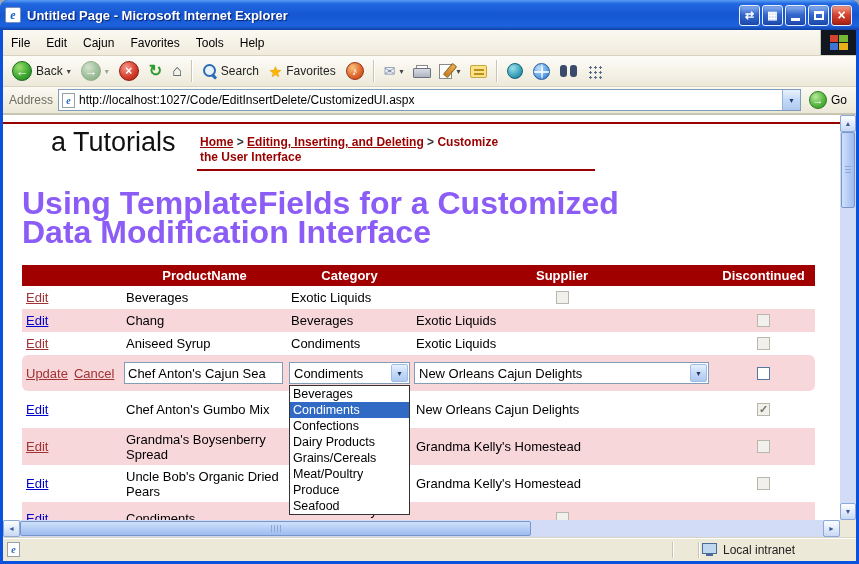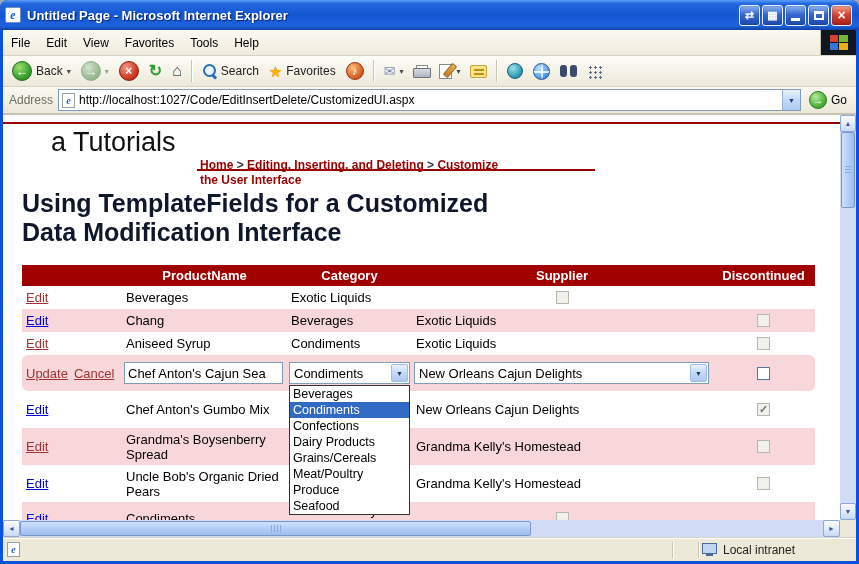--- a/index.html
+++ b/index.html
@@ -85,24 +85,24 @@
     background:radial-gradient(circle at 35% 30%,#B8E89A,#4FB43C 60%,#2E8C24); border:1px solid #2A7A20;
     display:flex; align-items:center; justify-content:center; }
 
   
   .content { position:absolute; top:115px; left:3px; right:3px; bottom:27px; background:#ECE9D8; }
   .pagearea { position:absolute; left:0; top:0; right:16px; bottom:17px; background:#fff; overflow:hidden; }
 
   .rule-top { position:absolute; left:0; top:7px; width:100%; height:2px; background:#990000; }
   .rule-mid { position:absolute; left:194px; top:54px; width:398px; height:2px; background:#990000; }
   .site-title { position:absolute; left:4px; top:12px; font-size:27px; color:#111; white-space:nowrap;margin-left:44px; }
-  .crumbs { position:absolute; left:197px; top:20px; width:380px; font-size:12px; font-weight:bold; color:#990000; line-height:15px;margin-top:23px; }
+  .crumbs { position:absolute; left:197px; top:20px; width:380px; font-size:12px; font-weight:bold; color:#990000; line-height:15px; }
   .crumbs .lnk { color:#990000; }
   .crumbs .csep { color:#333; font-weight:bold; }
-  .h1 { position:absolute; left:19px; top:74px; font-size:25px; font-weight:bold; color:#0f172a; line-height:29px; white-space:nowrap; }
+  .h1 { position:absolute; left:19px; top:74px; font-size:32px; font-weight:bold; color:#8b5cf6; line-height:29px; white-space:nowrap; }
 
   .lnk { text-decoration:underline; cursor:pointer; }
   .lnk.blue { color:#0000CC; }
   .lnk.red { color:#A03333; }
 
   .grid { position:absolute; left:19px; top:150px; width:793px; font-size:13px; color:#000; }
   .g-head, .g-row { display:grid; grid-template-columns:100px 165px 125px 300px 103px; }
   .g-head { background:#A00000; color:#fff; font-weight:bold; height:21px; align-items:center; text-align:center; }
   .g-head div { overflow:hidden; white-space:nowrap; }
   .g-row { background:#fff; }
@@ -190,21 +190,21 @@
         </span>
       <span class="tb close">
           <span>×</span>
         </span>
     </div>
   </div>
 
   <div class="menubar">
     <span class="menu-item">File</span>
     <span class="menu-item">Edit</span>
-    <span class="menu-item">View</span>
+    <span class="menu-item">Cajun</span>
     <span class="menu-item">Favorites</span>
     <span class="menu-item">Tools</span>
     <span class="menu-item">Help</span>
     <span class="brand">
         <span class="flag">
           <i></i>
           <i></i>
           <i></i>
           <i></i>
         </span>

